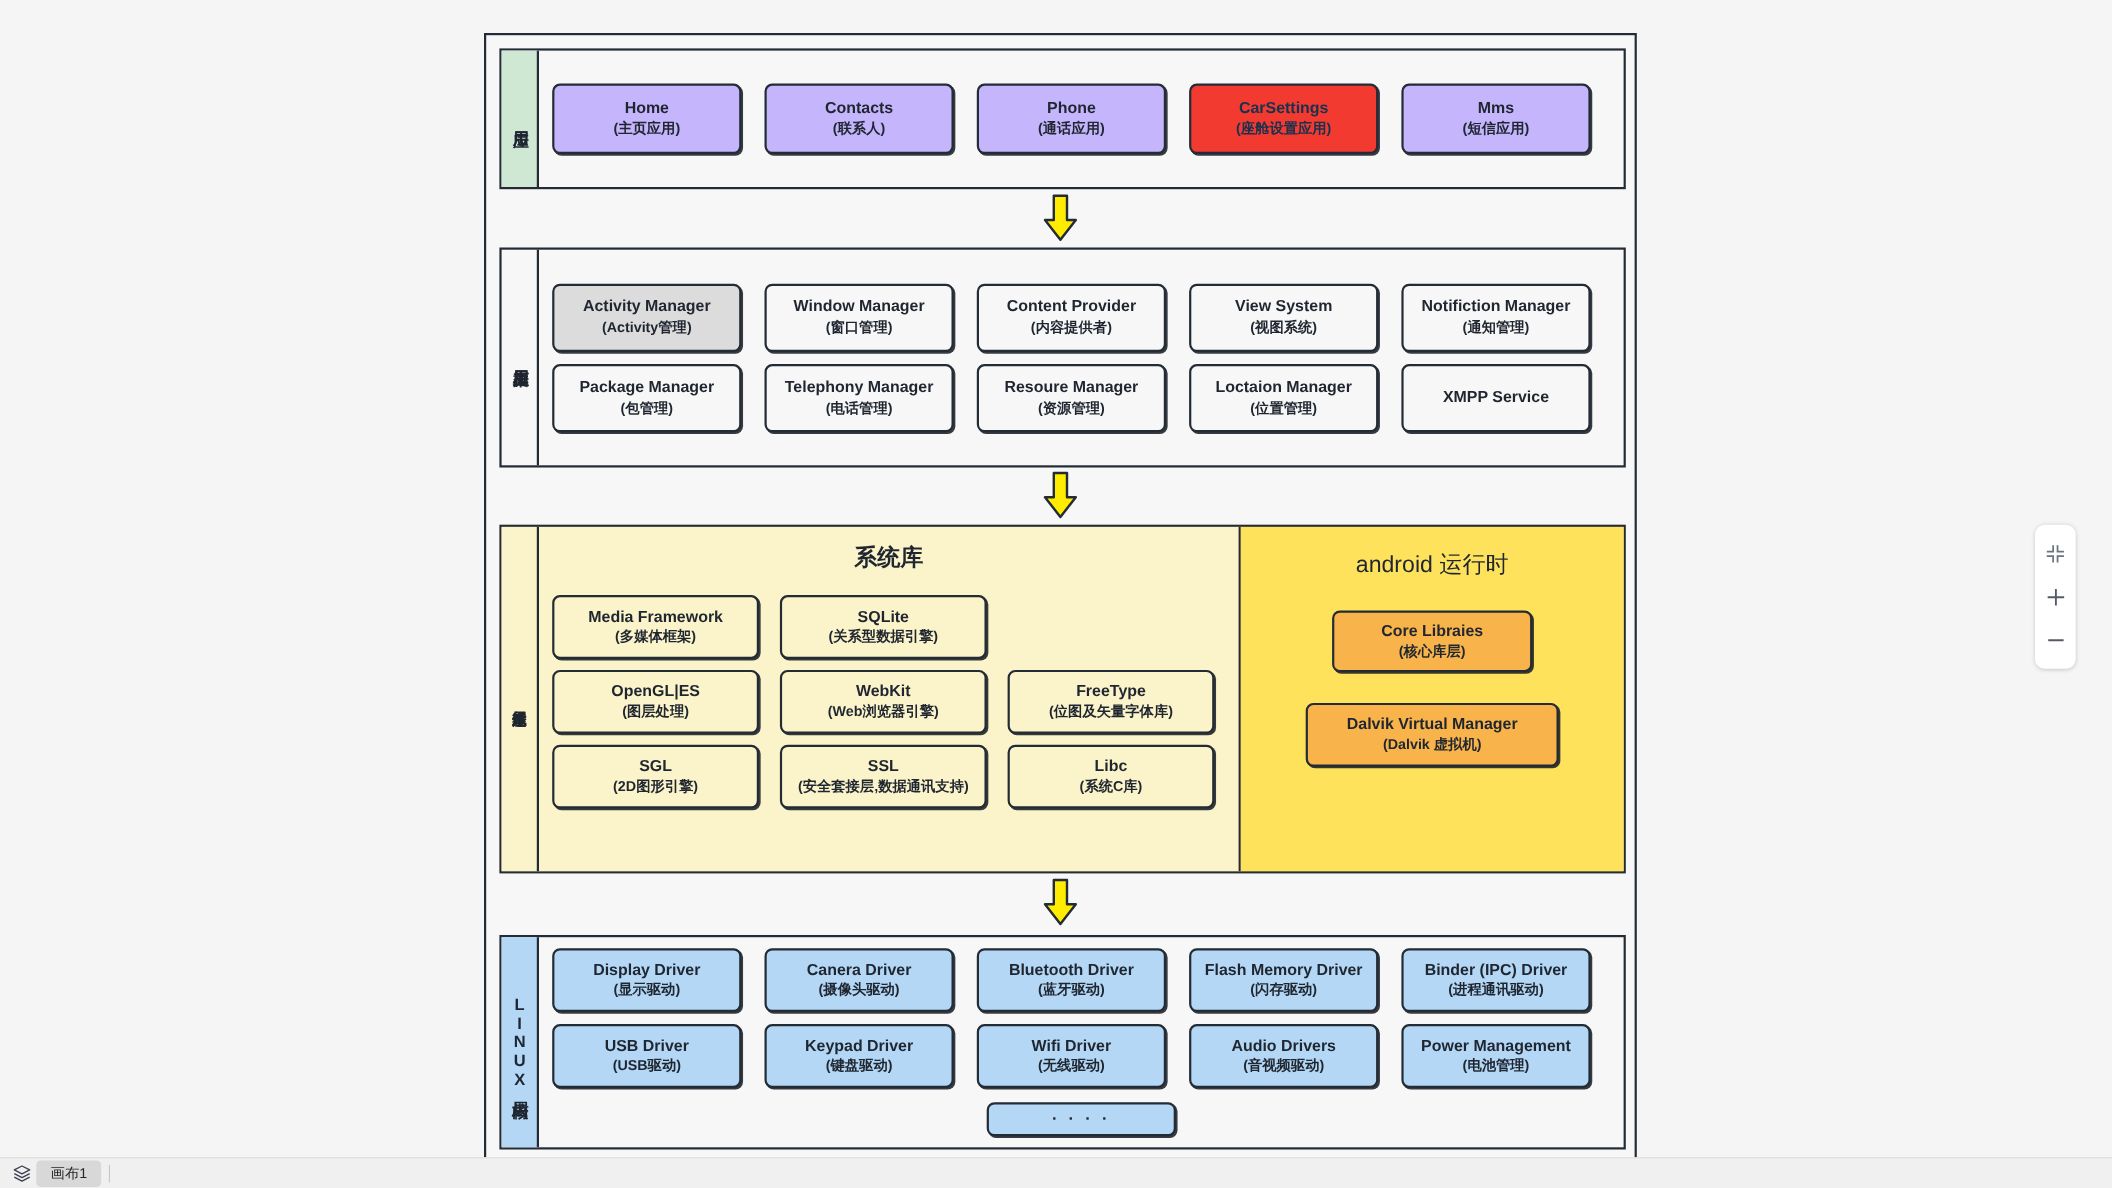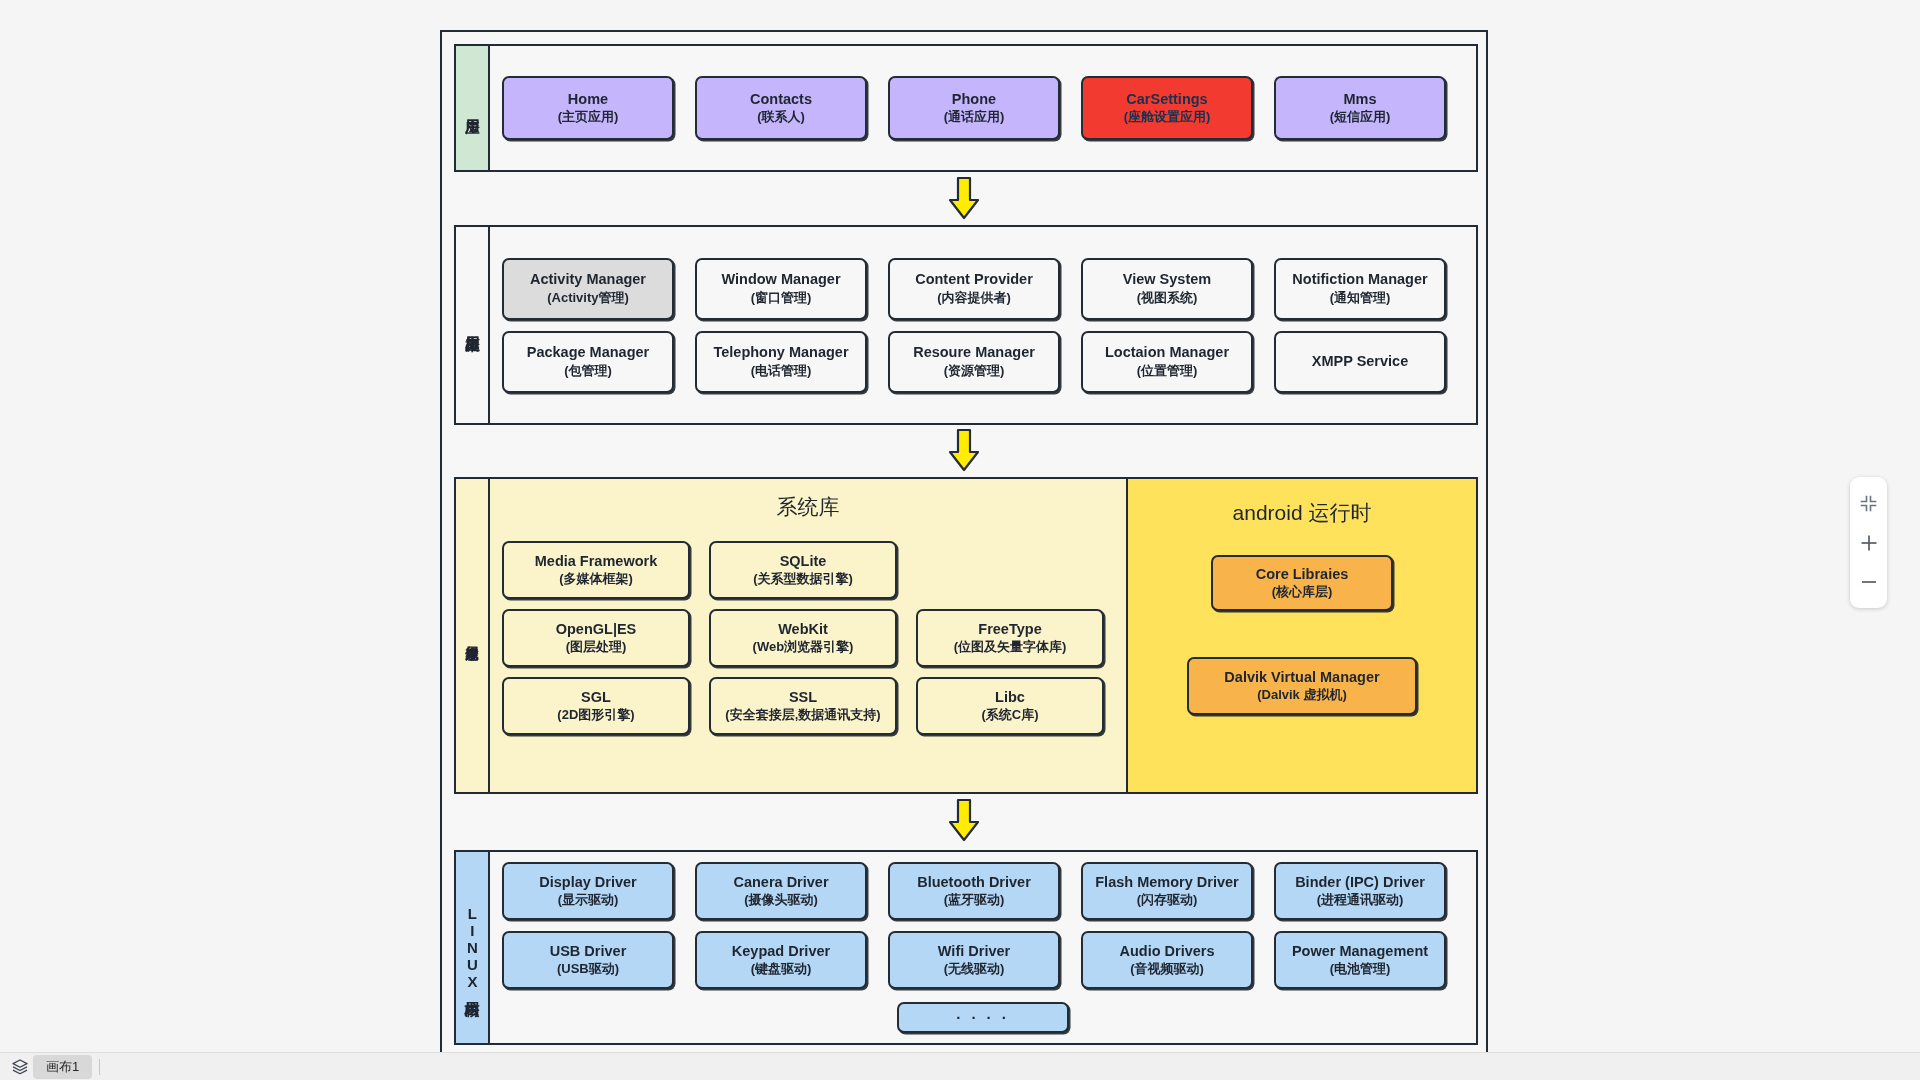--- a/index.html
+++ b/index.html
@@ -121,41 +121,41 @@
   #syslib-col {
     flex: 0 0 638px;
     background: #fbf3c9;
     border-right: 2px solid #232b35;
     padding: 8px 12px 10px;
     display: flex; flex-direction: column;
   }
   #syslib-col .section-title {
     text-align: center;
     font-size: 21px;
-    font-weight: 400;
+    font-weight: 700;
     color: #1f2630;
     padding: 6px 0 20px;
   }
   #syslib-col .row { gap: 19px; margin-bottom: 10px; }
   #syslib-col .node { width: 188px; height: 58px; }
   #runtime-col {
     flex: 1 1 auto;
     background: #ffe25c;
     display: flex;
     flex-direction: column;
     align-items: center;
     padding-top: 14px;
   }
   #runtime-col .section-title {
     font-size: 21px;
     font-weight: 400;
     color: #1f2630;
     padding: 6px 0 28px;
   }
-  #runtime-col .node { margin-bottom: 46px; }
+  #runtime-col .node { margin-bottom: 28px; }
   #node-core-libraries { width: 182px; height: 56px; }
   #node-dalvik-vm { width: 230px; height: 58px; }
 
   
   #layer-kernel { top: 818px; height: 195px; }
   #layer-kernel .layer-label { background: #b3d7f5; font-size: 15px; }
   #layer-kernel .node { width: 172px; height: 58px; }
   #node-dots {
     width: 98px; height: 28px;
     font-size: 15px; letter-spacing: 3px;

